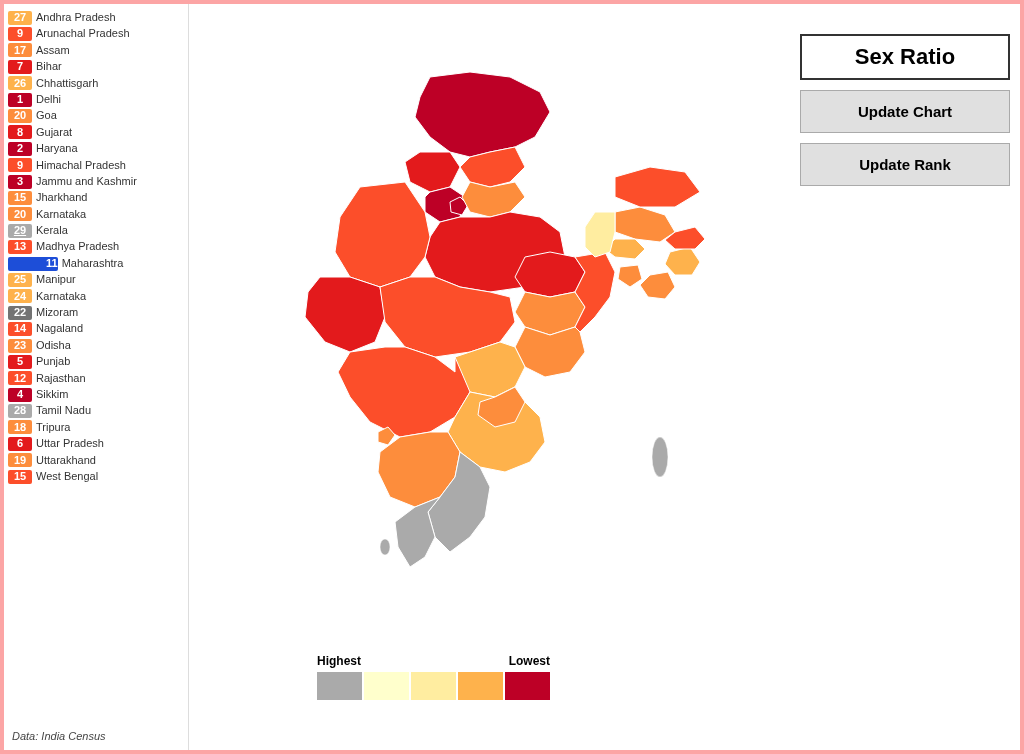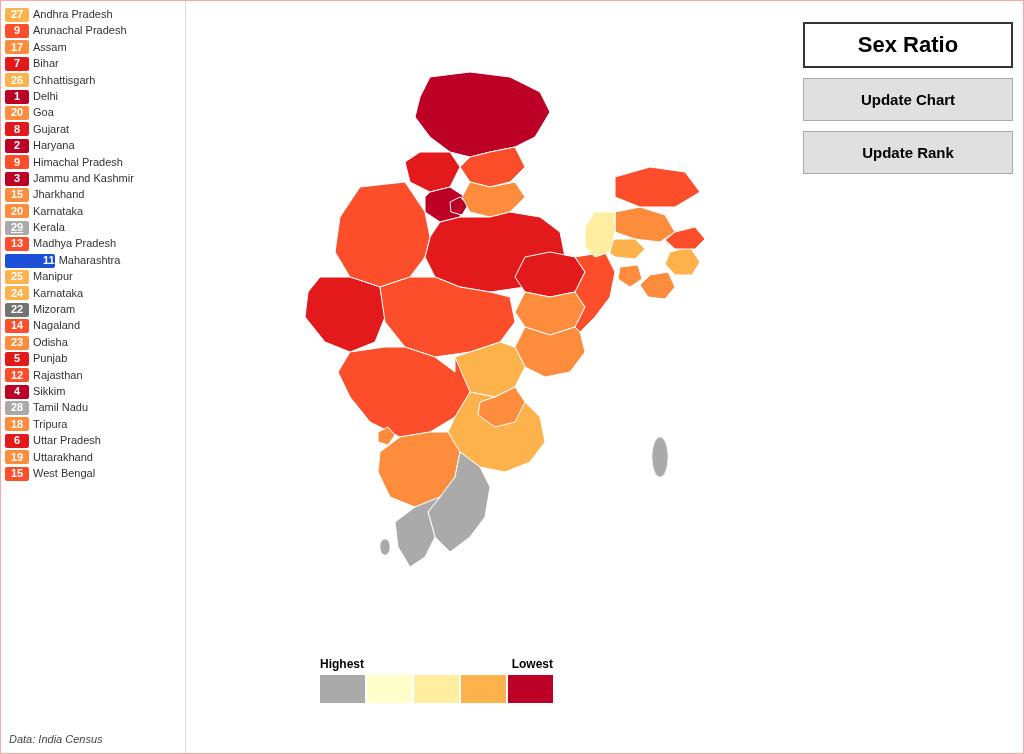--- a/index.html
+++ b/index.html
@@ -8,21 +8,21 @@
       font-size: 12px;
       background: #fff;
       width: 1024px;
       height: 754px;
       overflow: hidden;
     }
     .container {
       display: flex;
       width: 1024px;
       height: 754px;
-      border: 1px solid #fca5a5;
+      border: 4px solid #fca5a5;
       position: relative;
     }
     
     .sidebar {
       width: 185px;
       padding: 6px 4px;
       display: flex;
       flex-direction: column;
       gap: 1px;
       flex-shrink: 0;
@@ -72,21 +72,21 @@
       gap: 10px;
       flex-shrink: 0;
     }
     .title-box {
       border: 2px solid #333;
       padding: 8px 16px;
       font-size: 22px;
       font-weight: bold;
       text-align: center;
       color: #000;
-      margin-top: 11px;
+      margin-top: 20px;
     }
     .btn {
       background: #e0e0e0;
       border: 1px solid #aaa;
       padding: 12px 8px;
       font-size: 15px;
       font-weight: bold;
       text-align: center;
       cursor: pointer;
       color: #000;

